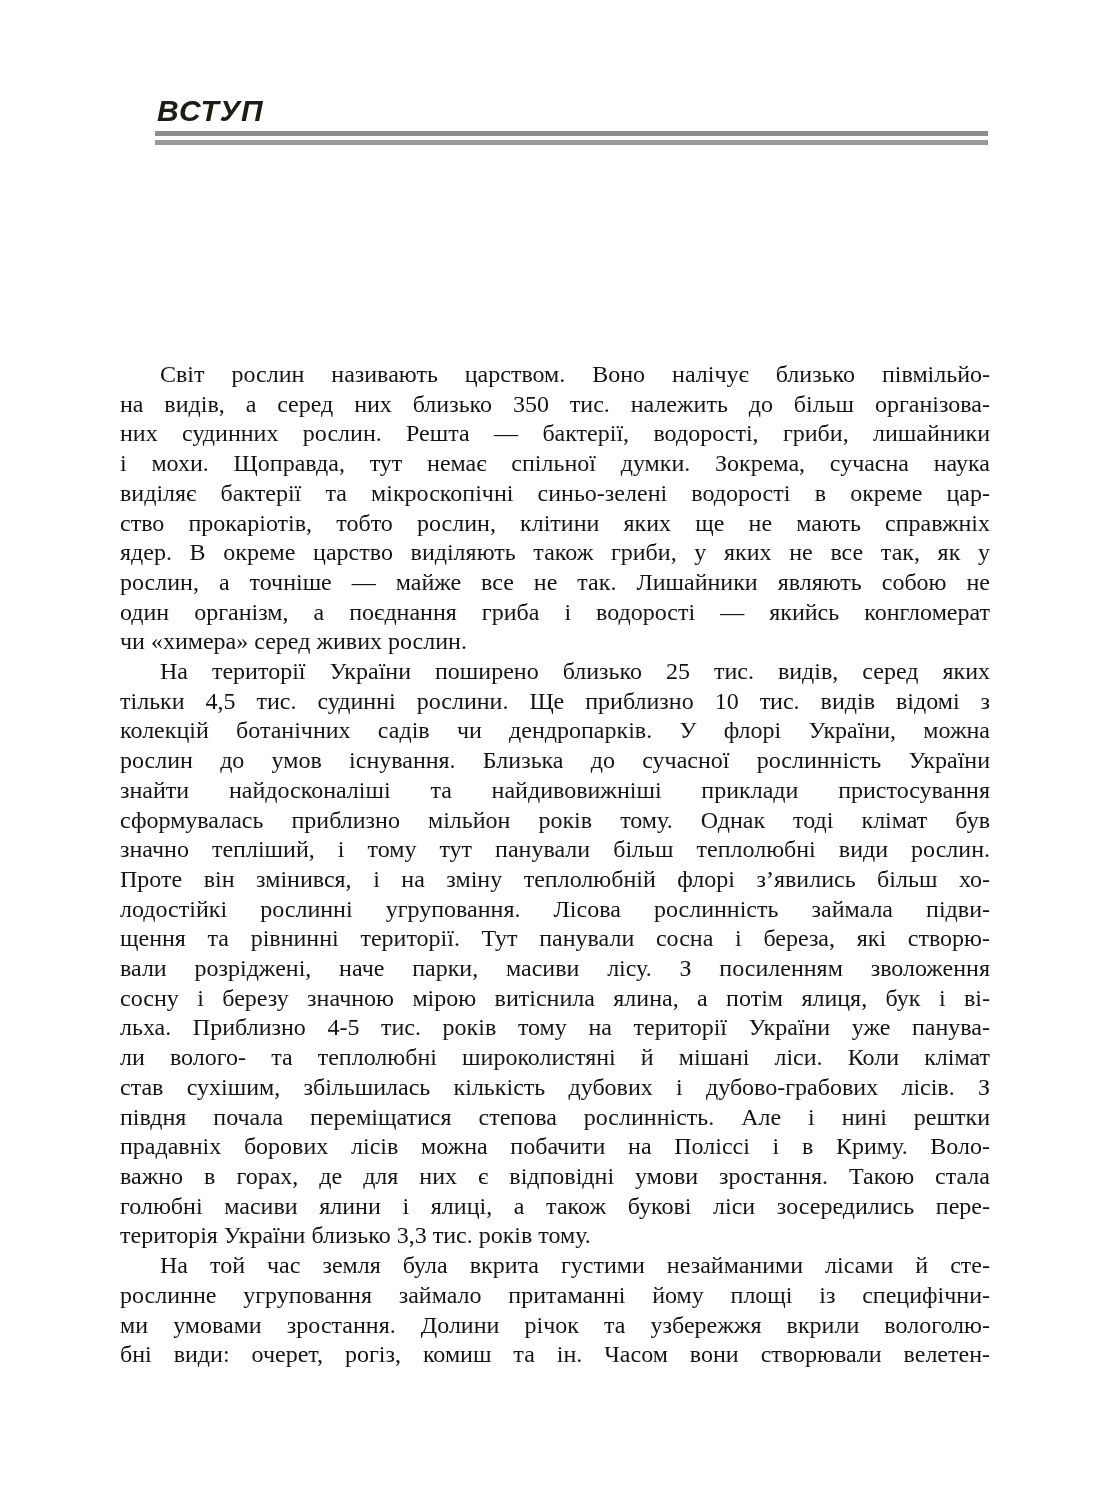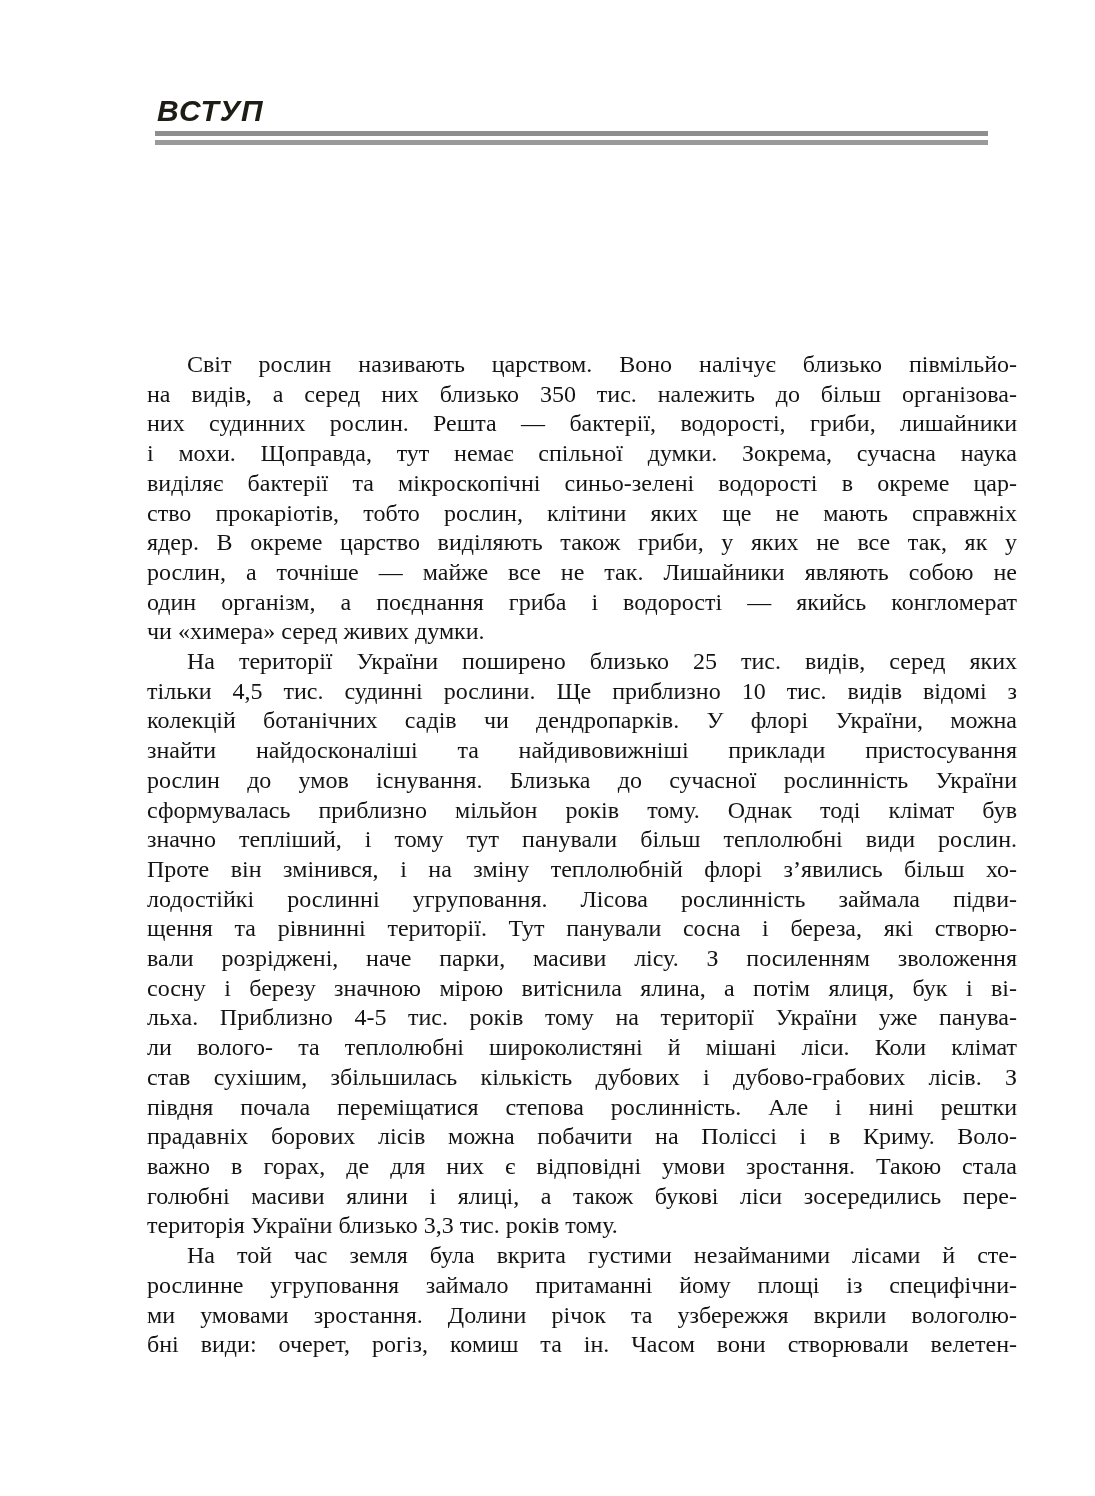--- a/index.html
+++ b/index.html
@@ -41,27 +41,26 @@
     background: #8e8e8e;
   }
   .rule-bottom {
     top: 140px;
     height: 5px;
     background: #9a9a9a;
   }
   .body-text {
     position: absolute;
     left: 120px;
-    top: 350px;
+    top: 360px;
     width: 870px;
     font-family: "Liberation Serif", "DejaVu Serif", serif;
     font-size: 24px;
     line-height: 29.7px;
     color: #141414;
-    margin-left: 27px;
   }
   .line {
     text-align: justify;
     text-align-last: justify;
     text-justify: inter-word;
     white-space: normal;
   }
   .line.first {
     text-indent: 40px;
   }
@@ -79,26 +78,26 @@
   <div class="body-text" id="paragraphs" style="color: rgb(20, 20, 20);">
       <div class="line first">Світ рослин називають царством. Воно налічує близько півмільйо-</div>
       <div class="line">на видів, а серед них близько 350 тис. належить до більш організова-</div>
       <div class="line">них судинних рослин. Решта — бактерії, водорості, гриби, лишайники</div>
       <div class="line">і мохи. Щоправда, тут немає спільної думки. Зокрема, сучасна наука</div>
       <div class="line">виділяє бактерії та мікроскопічні синьо-зелені водорості в окреме цар-</div>
       <div class="line">ство прокаріотів, тобто рослин, клітини яких ще не мають справжніх</div>
       <div class="line">ядер. В окреме царство виділяють також гриби, у яких не все так, як у</div>
       <div class="line">рослин, а точніше — майже все не так. Лишайники являють собою не</div>
       <div class="line">один організм, а поєднання гриба і водорості — якийсь конгломерат</div>
-      <div class="line para-end">чи «химера» серед живих думки.</div>
+      <div class="line para-end">чи «химера» серед живих рослин.</div>
       <div class="line first">На території України поширено близько 25 тис. видів, серед яких</div>
       <div class="line">тільки 4,5 тис. судинні рослини. Ще приблизно 10 тис. видів відомі з</div>
       <div class="line">колекцій ботанічних садів чи дендропарків. У флорі України, можна</div>
+      <div class="line">рослин до умов існування. Близька до сучасної рослинність України</div>
       <div class="line">знайти найдосконаліші та найдивовижніші приклади пристосування</div>
-      <div class="line">рослин до умов існування. Близька до сучасної рослинність України</div>
       <div class="line">сформувалась приблизно мільйон років тому. Однак тоді клімат був</div>
       <div class="line">значно тепліший, і тому тут панували більш теплолюбні види рослин.</div>
       <div class="line">Проте він змінився, і на зміну теплолюбній флорі з’явились більш хо-</div>
       <div class="line">лодостійкі рослинні угруповання. Лісова рослинність займала підви-</div>
       <div class="line">щення та рівнинні території. Тут панували сосна і береза, які створю-</div>
       <div class="line">вали розріджені, наче парки, масиви лісу. З посиленням зволоження</div>
       <div class="line">сосну і березу значною мірою витіснила ялина, а потім ялиця, бук і ві-</div>
       <div class="line">льха. Приблизно 4-5 тис. років тому на території України уже панува-</div>
       <div class="line">ли волого- та теплолюбні широколистяні й мішані ліси. Коли клімат</div>
       <div class="line">став сухішим, збільшилась кількість дубових і дубово-грабових лісів. З</div>

